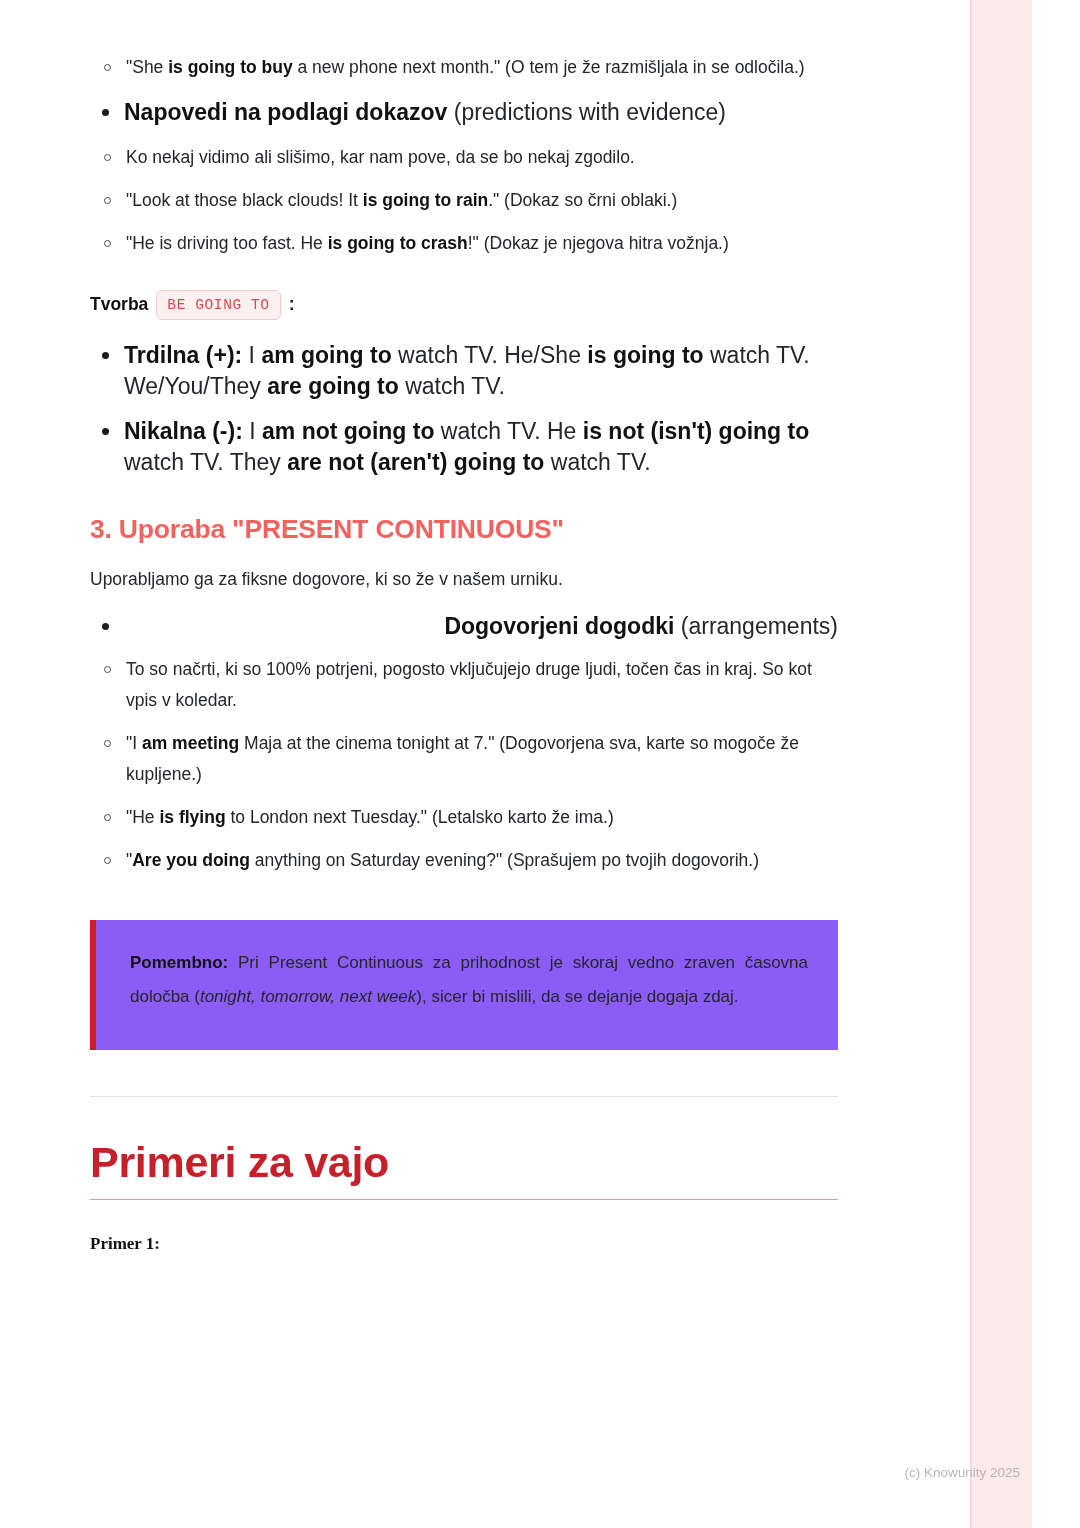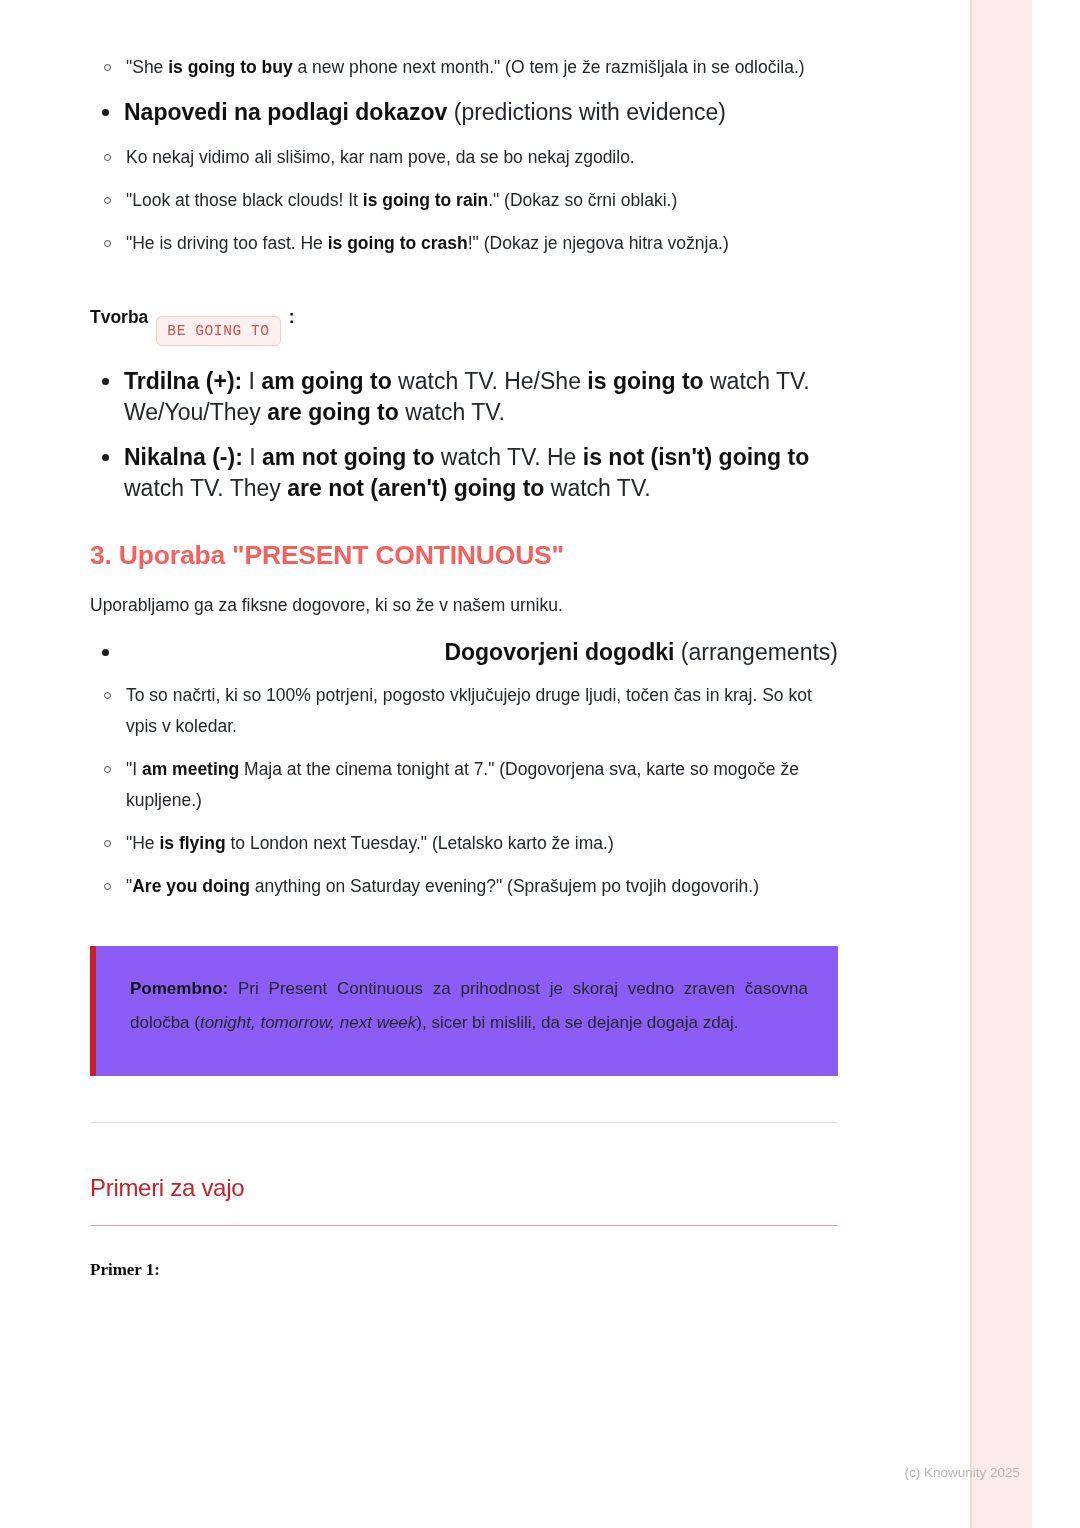--- a/index.html
+++ b/index.html
@@ -110,21 +110,20 @@
     display: inline-block;
     font-family: "Liberation Mono", monospace;
     font-size: 14.5px;
     letter-spacing: 0.6px;
     color: #d94c4c;
     background: #fdf0f0;
     border: 1px solid #f3cccc;
     border-radius: 6px;
     padding: 5px 10px 5px 10px;
     line-height: 18px;
-    margin-top: 27px;
   }
   h2.section {
     color: #f4625f;
     font-size: 26.5px;
     line-height: 34px;
     margin: 34px 0 18px 0;
     font-weight: bold;
     letter-spacing: -0.2px;
   }
   .callout {
@@ -139,24 +138,24 @@
     text-align: justify;
   }
   .callout i { font-style: italic; }
   .divider {
     border: none;
     border-top: 1px solid #e2e2e2;
     margin: 46px 0 0 0;
   }
   h1.big {
     color: #c8202a;
-    font-size: 24px;
+    font-size: 43px;
     line-height: 42px;
     margin: 44px 0 0 0;
-    font-weight: normal;
+    font-weight: bold;
     letter-spacing: -0.3px;
   }
   .rule-red {
     border: none;
     border-top: 1.5px solid #e79b9f;
     margin: 16px 0 0 0;
   }
   .primer {
     font-size: 17px;
     line-height: 28px;

